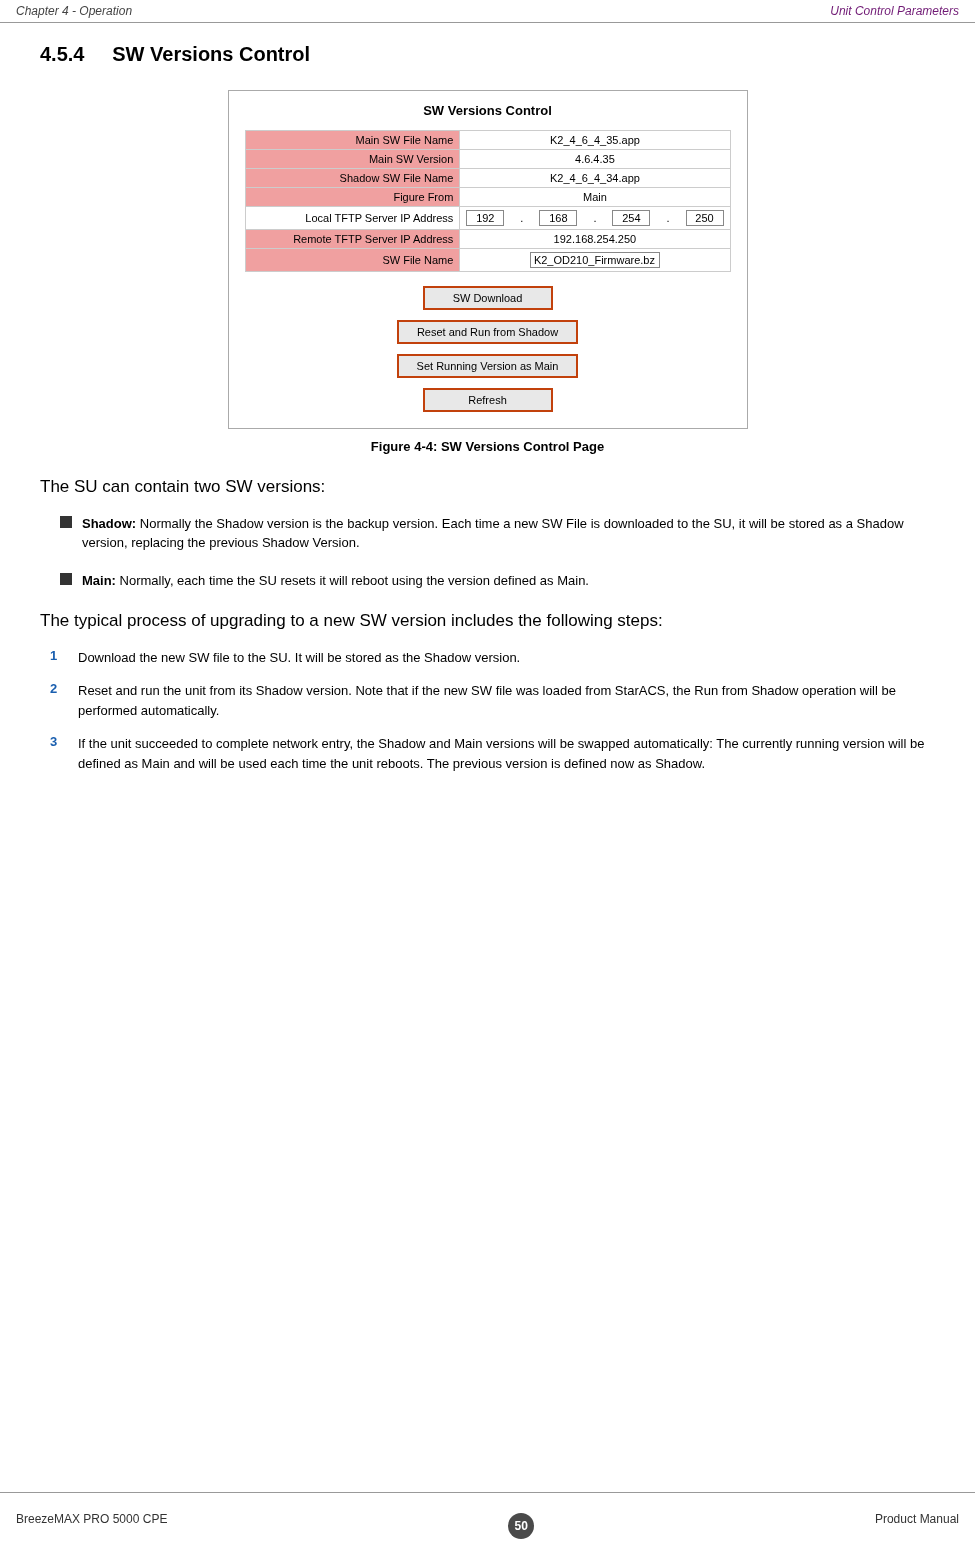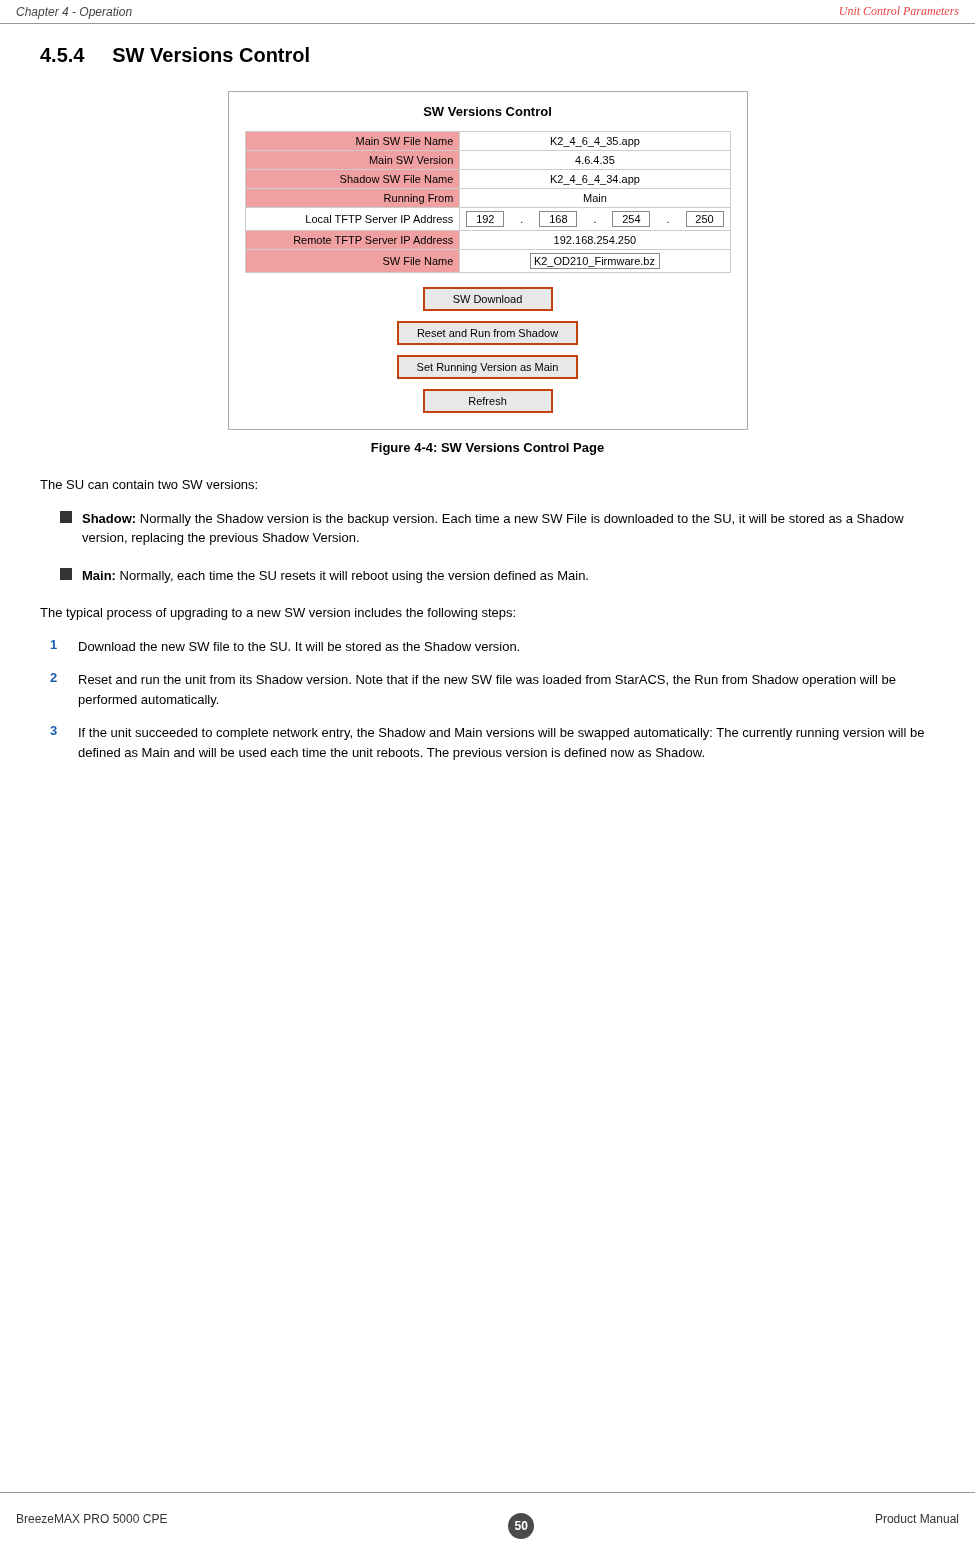--- a/index.html
+++ b/index.html
@@ -17,21 +17,21 @@
     .header-bar {
       display: flex;
       justify-content: space-between;
       align-items: center;
       border-bottom: 1px solid #999;
       padding: 4px 16px;
       font-size: 12px;
       color: #333;
     }
     .header-left { font-style: italic; color: #444; }
-    .header-right { font-style: italic; color: #ef4444; font-family: Liberation Serif, serif; }
+    .header-right { font-style: italic; color: #701a75; }
 
     
     .main-content {
       padding: 20px 40px 30px 40px;
     }
 
     
     .section-heading {
       font-size: 20px;
       font-weight: bold;
@@ -139,21 +139,21 @@
     .figure-caption {
       text-align: center;
       font-size: 13px;
       font-weight: bold;
       margin-bottom: 20px;
       color: #000;
     }
 
     
     .body-text {
-      font-size: 13px;
+      font-size: 17px;
       color: #000;
       margin-bottom: 14px;
       line-height: 1.5;
       margin-top: 12px;
     }
 
     
     .bullet-item {
       display: flex;
       align-items: flex-start;
@@ -255,21 +255,21 @@
           <td class="value-cell">4.6.4.35</td>
         </tr>
 
         <tr>
           <td class="label-cell">Shadow SW File Name</td>
           <td class="value-cell">K2_4_6_4_34.app</td>
         </tr>
 
 
         <tr>
-          <td class="label-cell">Running From</td>
+          <td class="label-cell">Figure From</td>
           <td class="value-cell">Main</td>
         </tr>
 
         <tr>
           <td class="label-cell-white">Local TFTP Server IP Address</td>
           <td class="value-cell">
             <div class="ip-group">
               <input class="ip-input" type="text" value="192" style="">
               <span class="ip-dot">.</span>
               <input class="ip-input" type="text" value="168" style="">

